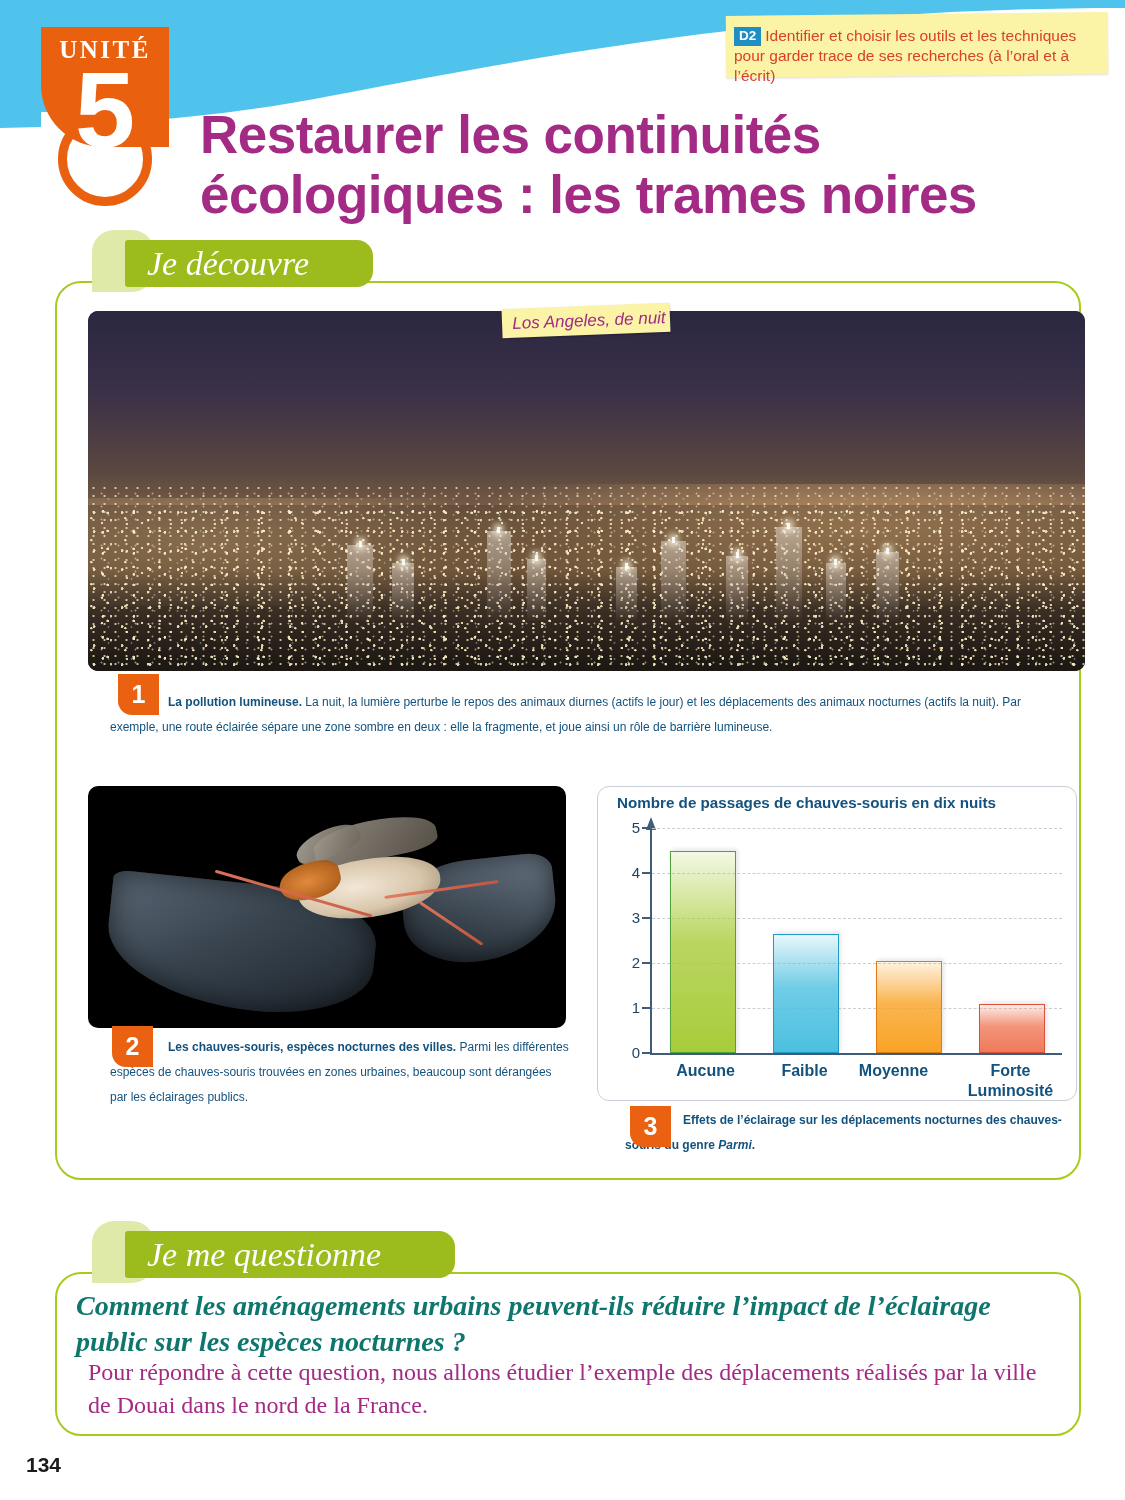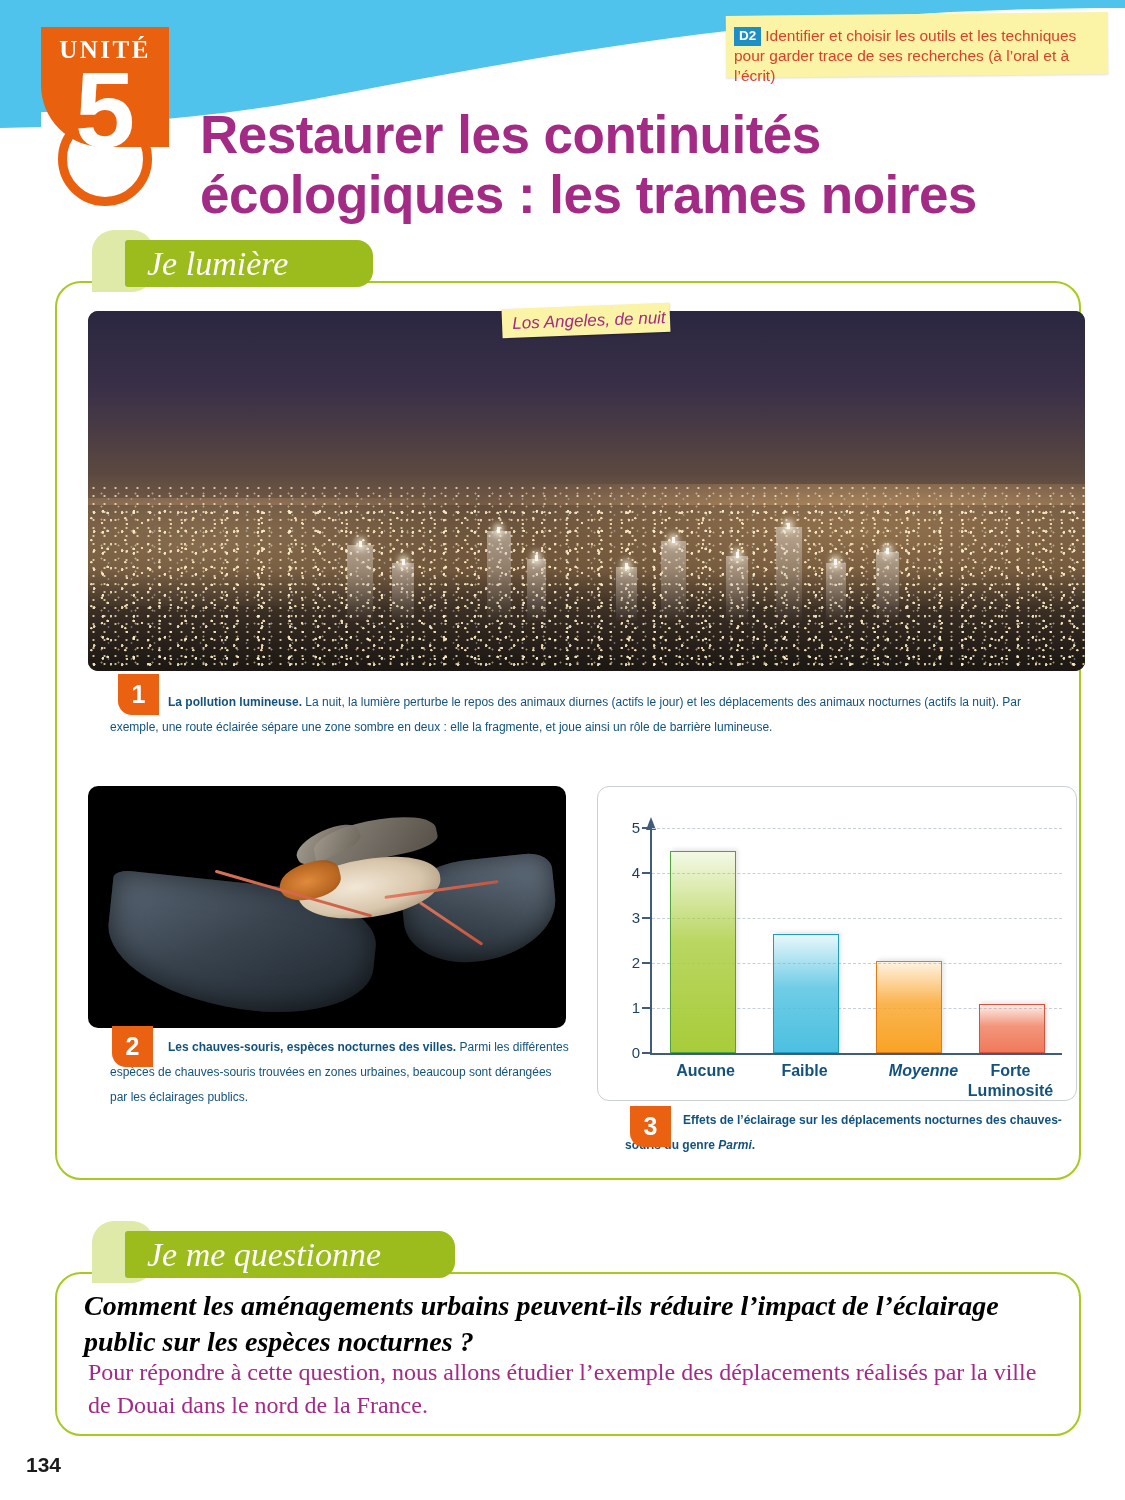--- a/index.html
+++ b/index.html
@@ -275,22 +275,22 @@
   }
   .grid{position:absolute;left:2px;width:410px;height:0;border-top:1.4px dashed #c9cfd6;}
   .bar{position:absolute;bottom:0;border-width:1.6px;border-style:solid;}
   .xlab{
     position:absolute;text-align:center;color:#13527e;
     font-weight:bold;font-size:16px;line-height:20px;
   }
 
   
   .q-main{
-    position:absolute;left:84px;top:1288px;width:975px;
-    color:#000000;
+    position:absolute;left:76px;top:1288px;width:975px;
+    color:#0f766e;
     font-family:"Liberation Serif", serif;
     font-weight:bold;font-style:italic;font-size:28px;line-height:36px;
     z-index:4;
   }
   .q-sub{
     position:absolute;left:88px;top:1356px;width:975px;
     color:#a32a85;
     font-family:"Liberation Serif", serif;
     font-size:24px;line-height:33px;
     z-index:4;
@@ -323,21 +323,21 @@
     <span class="d2-badge">D2</span><span>Identifier et choisir les outils et les techniques pour garder trace de ses recherches (à l’oral et à l’écrit)</span>
   </div>
 
   <div class="title">
     <div>Restaurer les continuités</div>
     <div>écologiques : les trames noires</div>
   </div>
 
   <div class="leaf" style="left:92px;top:230px;"></div>
   <div class="tab" style="left:125px;top:240px;width:248px;"></div>
-  <div class="tab-label" style="left:147px;top:240px;">Je lumière</div>
+  <div class="tab-label" style="left:147px;top:240px;">Je découvre</div>
 
   <div class="box box-decouvre"></div>
 
   <div class="photo-la">
     <div class="la-sky"></div>
     <div class="la-glow"></div>
     <div class="la-glow2"></div>
     <div class="la-city"></div>
     <div class="la-city-dots"></div>
     <div class="tower" style="left:26%;width:2.6%;height:21%;"></div>
@@ -368,20 +368,21 @@
     <div class="bat-arm" style="left:26%;top:44%;width:34%;transform:rotate(16deg);"></div>
     <div class="bat-arm" style="left:62%;top:42%;width:24%;transform:rotate(-8deg);"></div>
     <div class="bat-arm" style="left:68%;top:56%;width:16%;transform:rotate(34deg);"></div>
   </div>
 
   <div class="chip" style="left:112px;top:1026px;"></div>
   <div class="chip-num" style="left:112px;top:1026px;">2</div>
   <div class="cap cap-2"><b>Les chauves-souris, espèces nocturnes des villes.</b><span> Parmi les différentes espèces de chauves-souris trouvées en zones urbaines, beaucoup sont dérangées par les éclairages publics.</span></div>
 
   <div class="chart-box"></div>
+  <div class="chart-title">Nombre de passages de chauves-souris en dix nuits</div>
   <div class="plot" id="plot">
     <div class="axis-y">
         <span class="axis-y-arrow"></span>
       </div>
     <div class="axis-x"></div>
   <div class="ytick" style="top: 224px;"></div>
       <div class="ylab" style="top: 217px;">0</div>
       <div class="grid" style="top: 180px;"></div>
       <div class="ytick" style="top: 179px;"></div>
       <div class="ylab" style="top: 172px;">1</div>
@@ -395,21 +396,21 @@
       <div class="ytick" style="top: 44px;"></div>
       <div class="ylab" style="top: 37px;">4</div>
       <div class="grid" style="top: 0px;"></div>
       <div class="ytick" style="top: -1px;"></div>
       <div class="ylab" style="top: -8px;">5</div>
       <div class="bar" style="left: 19.5px; width: 64px; height: 200.25px; border-color: rgb(79, 162, 60); background: linear-gradient(rgba(168, 204, 58, 0.133) 0%, rgba(168, 204, 58, 0.8) 45%, rgb(168, 204, 58) 100%); box-shadow: rgba(0, 0, 0, 0.1) 2px -2px 4px;"></div>
       <div class="xlab" style="left: 4px; width: 103px; top: 233px;">Aucune</div>
       <div class="bar" style="left: 122.5px; width: 64px; height: 117px; border-color: rgb(31, 155, 196); background: linear-gradient(rgba(76, 192, 224, 0.133) 0%, rgba(76, 192, 224, 0.8) 45%, rgb(76, 192, 224) 100%); box-shadow: rgba(0, 0, 0, 0.1) 2px -2px 4px;"></div>
       <div class="xlab" style="left: 103px; width: 103px; top: 233px;">Faible</div>
       <div class="bar" style="left: 225.5px; width: 64px; height: 90px; border-color: rgb(224, 122, 18); background: linear-gradient(rgba(249, 163, 38, 0.133) 0%, rgba(249, 163, 38, 0.8) 45%, rgb(249, 163, 38) 100%); box-shadow: rgba(0, 0, 0, 0.1) 2px -2px 4px;"></div>
-      <div class="xlab" style="left: 222px; width: 103px; top: 233px; font-style: italic;">Moyenne</div>
+      <div class="xlab" style="left: 192px; width: 103px; top: 233px;">Moyenne</div>
       <div class="bar" style="left: 328.5px; width: 64px; height: 47.25px; border-color: rgb(216, 81, 58); background: linear-gradient(rgba(240, 122, 90, 0.133) 0%, rgba(240, 122, 90, 0.8) 45%, rgb(240, 122, 90) 100%); box-shadow: rgba(0, 0, 0, 0.1) 2px -2px 4px;"></div>
       <div class="xlab" style="left: 309px; width: 103px; top: 233px;">Forte</div>
       <div class="xlab" style="left: 309px; width: 103px; top: 253px;">Luminosité</div>
     </div>
 
   <div class="chip" style="left:630px;top:1106px;"></div>
   <div class="chip-num" style="left:630px;top:1106px;">3</div>
   <div class="cap cap-3"><b>Effets de l’éclairage sur les déplacements nocturnes des chauves-souris du genre </b><b><i>Parmi</i></b><b>.</b></div>
 
   <div class="leaf" style="left:92px;top:1221px;"></div>

